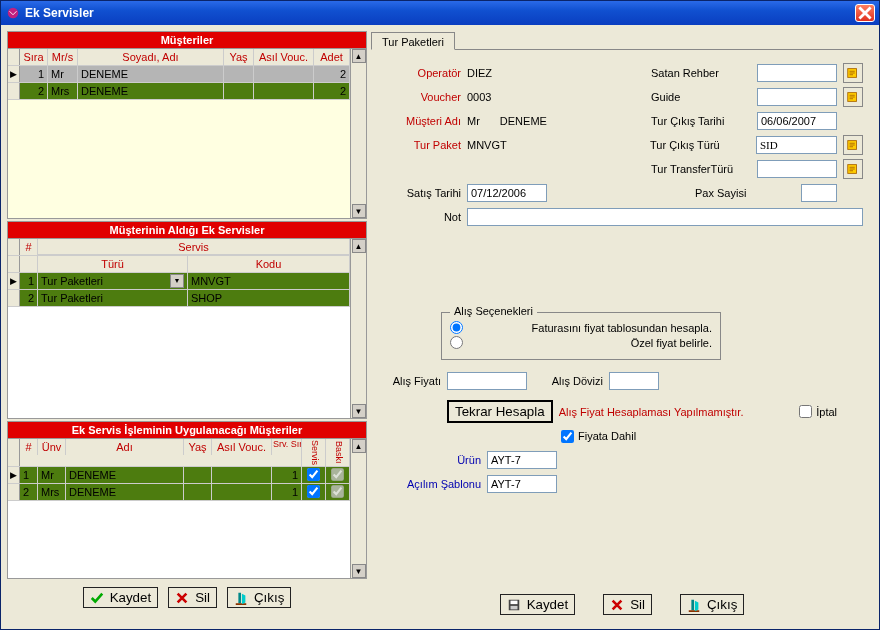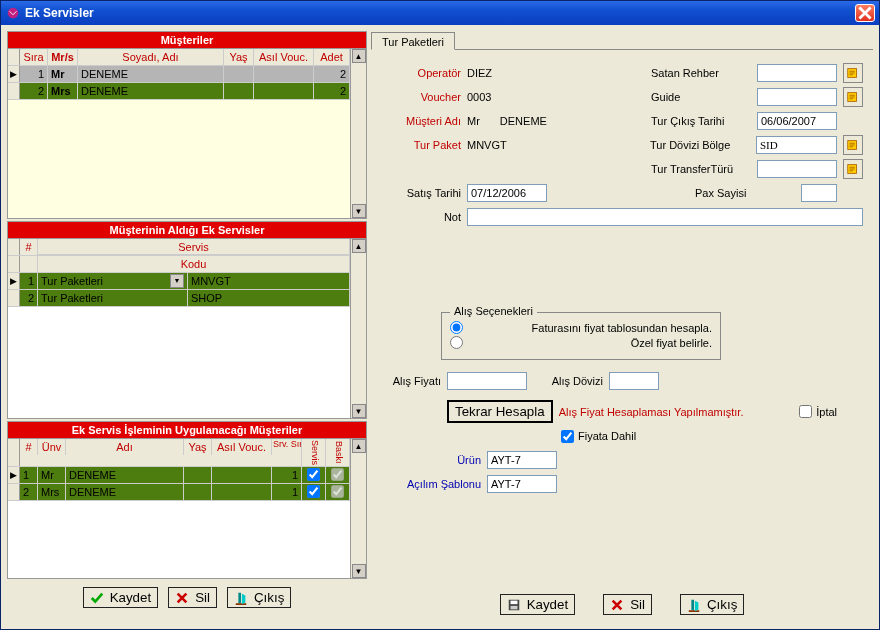--- a/index.html
+++ b/index.html
@@ -77,21 +77,21 @@
   line-height: 14px;
 }
 .cell.head { color: #c00000; text-align:center; }
 .cell.sel { background: #b5b5b5; }
 .row-marker { width: 12px; background:#ece9d8; border-right:1px solid #999; display:flex; align-items:center; justify-content:center; font-size:9px;}
 .scrollbox { position:relative; }
 .vscroll { position:absolute; right:0; top:0; bottom:0; width:16px; background:#ece9d8; border-left:1px solid #999; display:flex; flex-direction:column; align-items:center; justify-content:space-between;}
 .vscroll .arrow { width:14px; height:14px; background:#d4d0c8; border:1px solid #888; font-size:8px; display:flex;align-items:center;justify-content:center; cursor:pointer;}
 
 
-.c-sira{width:28px;text-align:right;} .c-mrs{width:30px;font-weight:bold;} .c-name{flex:1;} .c-yas{width:30px;} .c-asil{width:60px;} .c-adet{width:36px;text-align:right;}
+.c-sira{width:28px;text-align:right;} .c-mrs{width:30px;} .c-name{flex:1;} .c-yas{width:30px;} .c-asil{width:60px;} .c-adet{width:36px;text-align:right;}
 
 
 .s-num{width:18px;text-align:right;} .s-turu{width:150px;} .s-kodu{flex:1;}
 
 
 .a-num{width:18px;} .a-unv{width:28px;} .a-adi{flex:1;} .a-yas{width:28px;} .a-asil{width:60px;} .a-srv{width:30px;text-align:right;} .a-chk{width:24px;text-align:center;} .a-bsk{width:24px;text-align:center;}
 
 .dropdown-btn { width:14px; background:#d4d0c8; border:1px solid #888; font-size:7px; display:inline-flex; align-items:center; justify-content:center; cursor:pointer; }
 
 
@@ -186,20 +186,21 @@
       <div class="grid scrollbox" style="height:180px;">
         <div class="grid-head">
           <div class="row-marker"></div>
           <div class="cell head s-num">#</div>
           <div class="cell head" style="flex:1;border-bottom:1px solid #ccc;">Servis</div>
           <div style="width:16px"></div>
         </div>
         <div class="grid-head">
           <div class="row-marker"></div>
           <div class="cell head s-num"></div>
+          <div class="cell head s-turu">Türü</div>
           <div class="cell head s-kodu">Kodu</div>
           <div style="width:16px"></div>
         </div>
         <div class="grid-row">
           <div class="row-marker">▶</div>
           <div class="cell s-num">1</div>
           <div class="cell s-turu" style="display:flex;">
             <span style="flex:1">Tur Paketleri</span>
             <span class="dropdown-btn">▼</span>
           </div>
@@ -326,21 +327,21 @@
           <span class="val" style="margin-left:14px">DENEME</span>
           <span class="spacer"></span>
           <span class="rlbl">Tur Çıkış Tarihi</span>
           <input class="date" style="width: 80px;" value="06/06/2007">
           <span style="width:20px"></span>
         </div>
         <div class="form-row">
           <span class="lbl">Tur Paket</span>
           <span class="val">MNVGT</span>
           <span class="spacer"></span>
-          <span class="rlbl">Tur Dövizi Bölge</span>
+          <span class="rlbl">Tur Çıkış Türü</span>
           <input class="txt" style="width: 81px; font-family: Liberation Serif, serif;" value="SID">
           <button class="iconbtn">
               <svg class="ico" viewBox="0 0 16 16">
                 <rect x="2" y="3" width="10" height="10" fill="#fc0" stroke="#a60"></rect>
                 <path d="M4 6h6M4 8h6M4 10h4" stroke="#a60"></path>
               </svg>
             </button>
         </div>
         <div class="form-row">
           <span class="lbl"></span>

